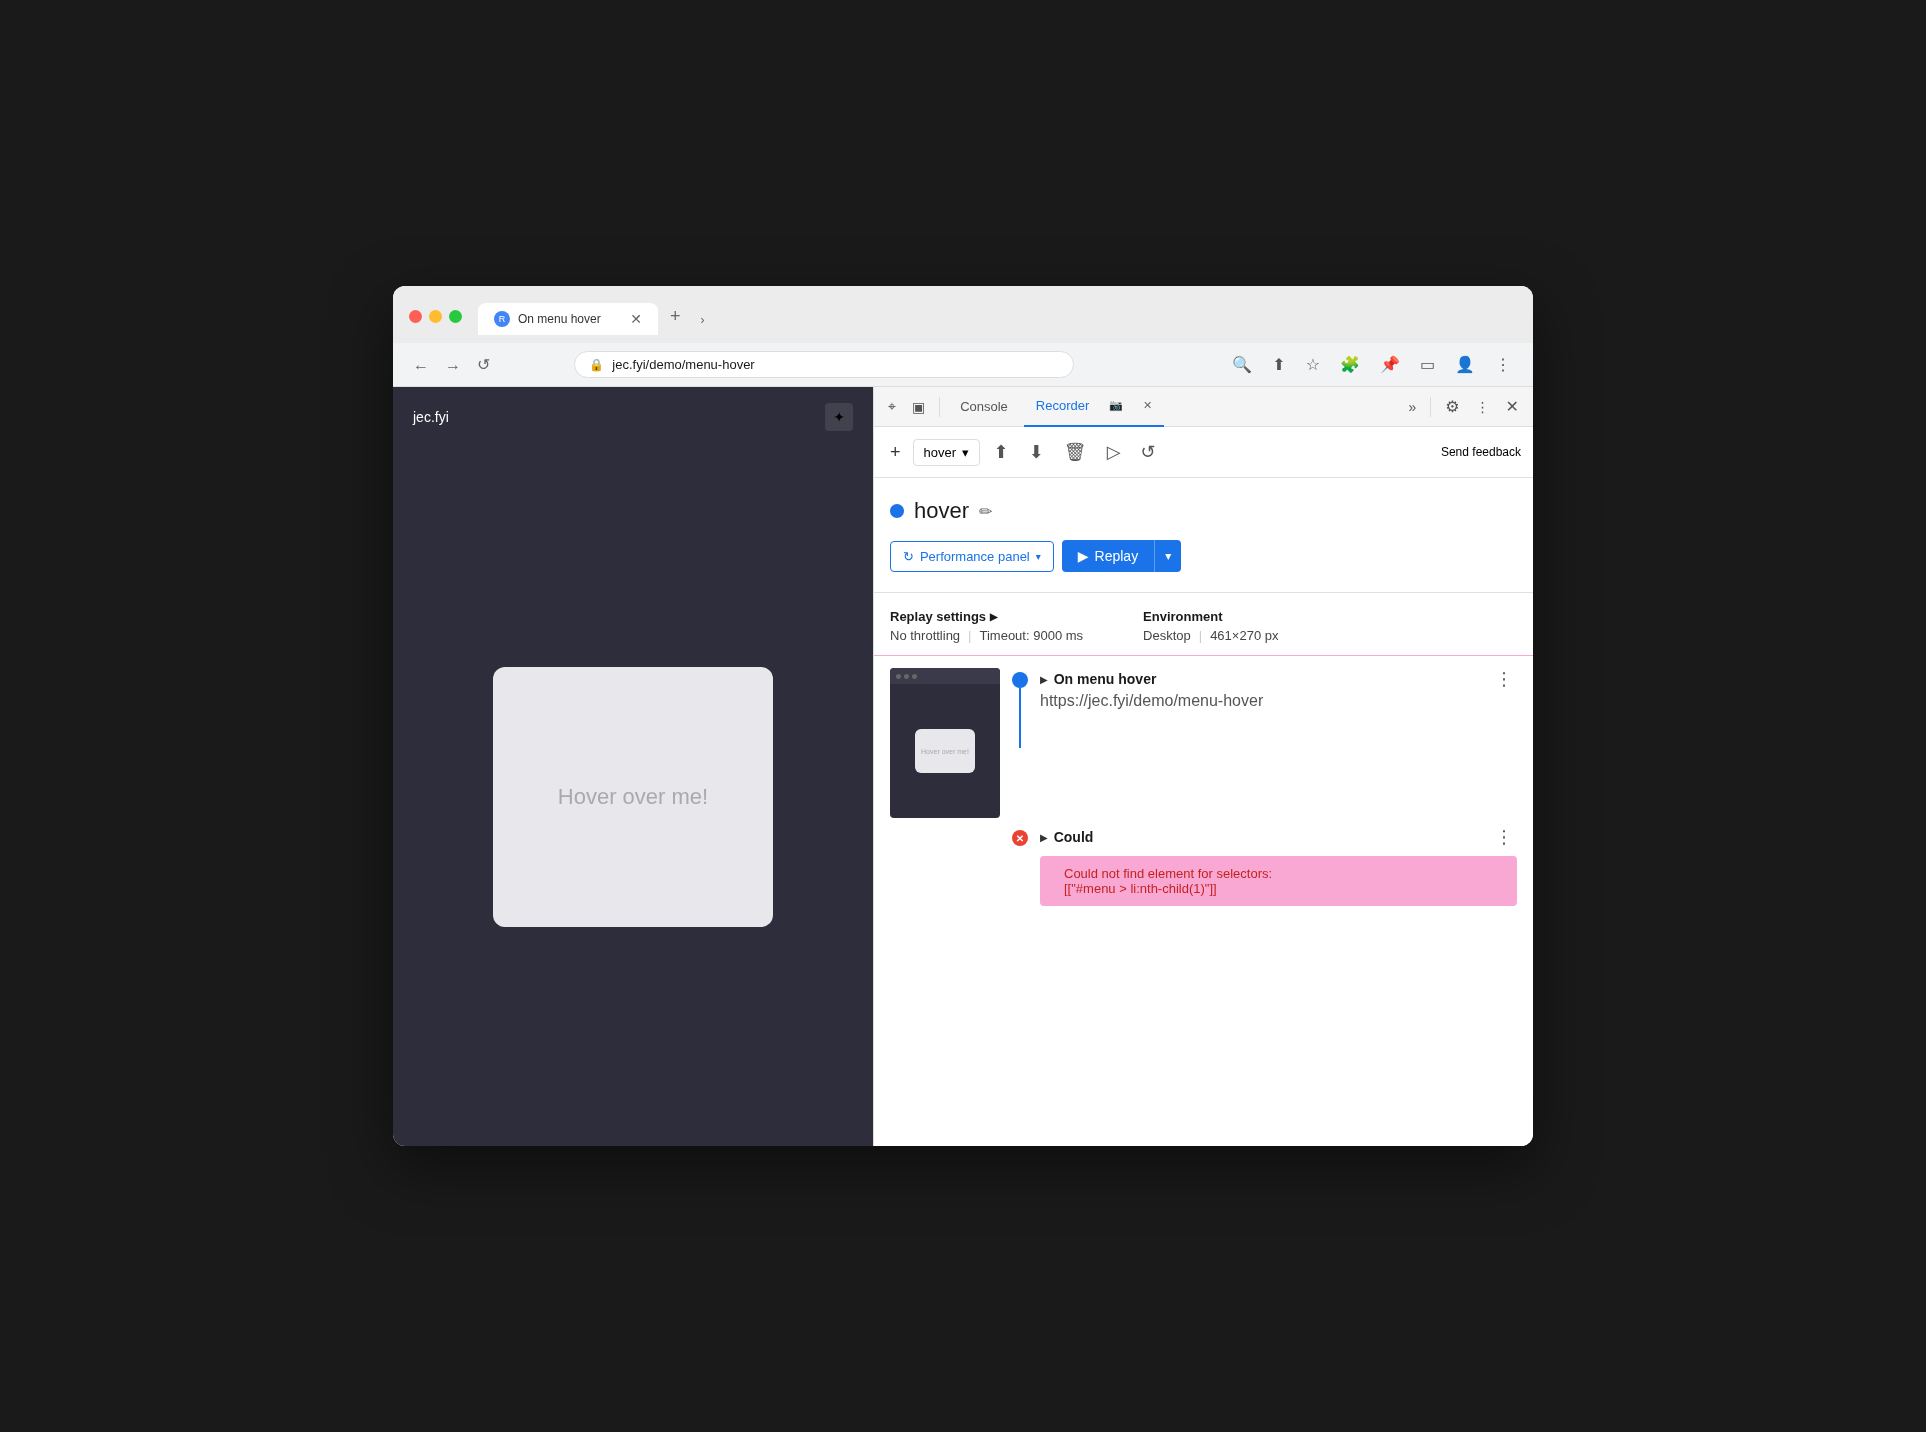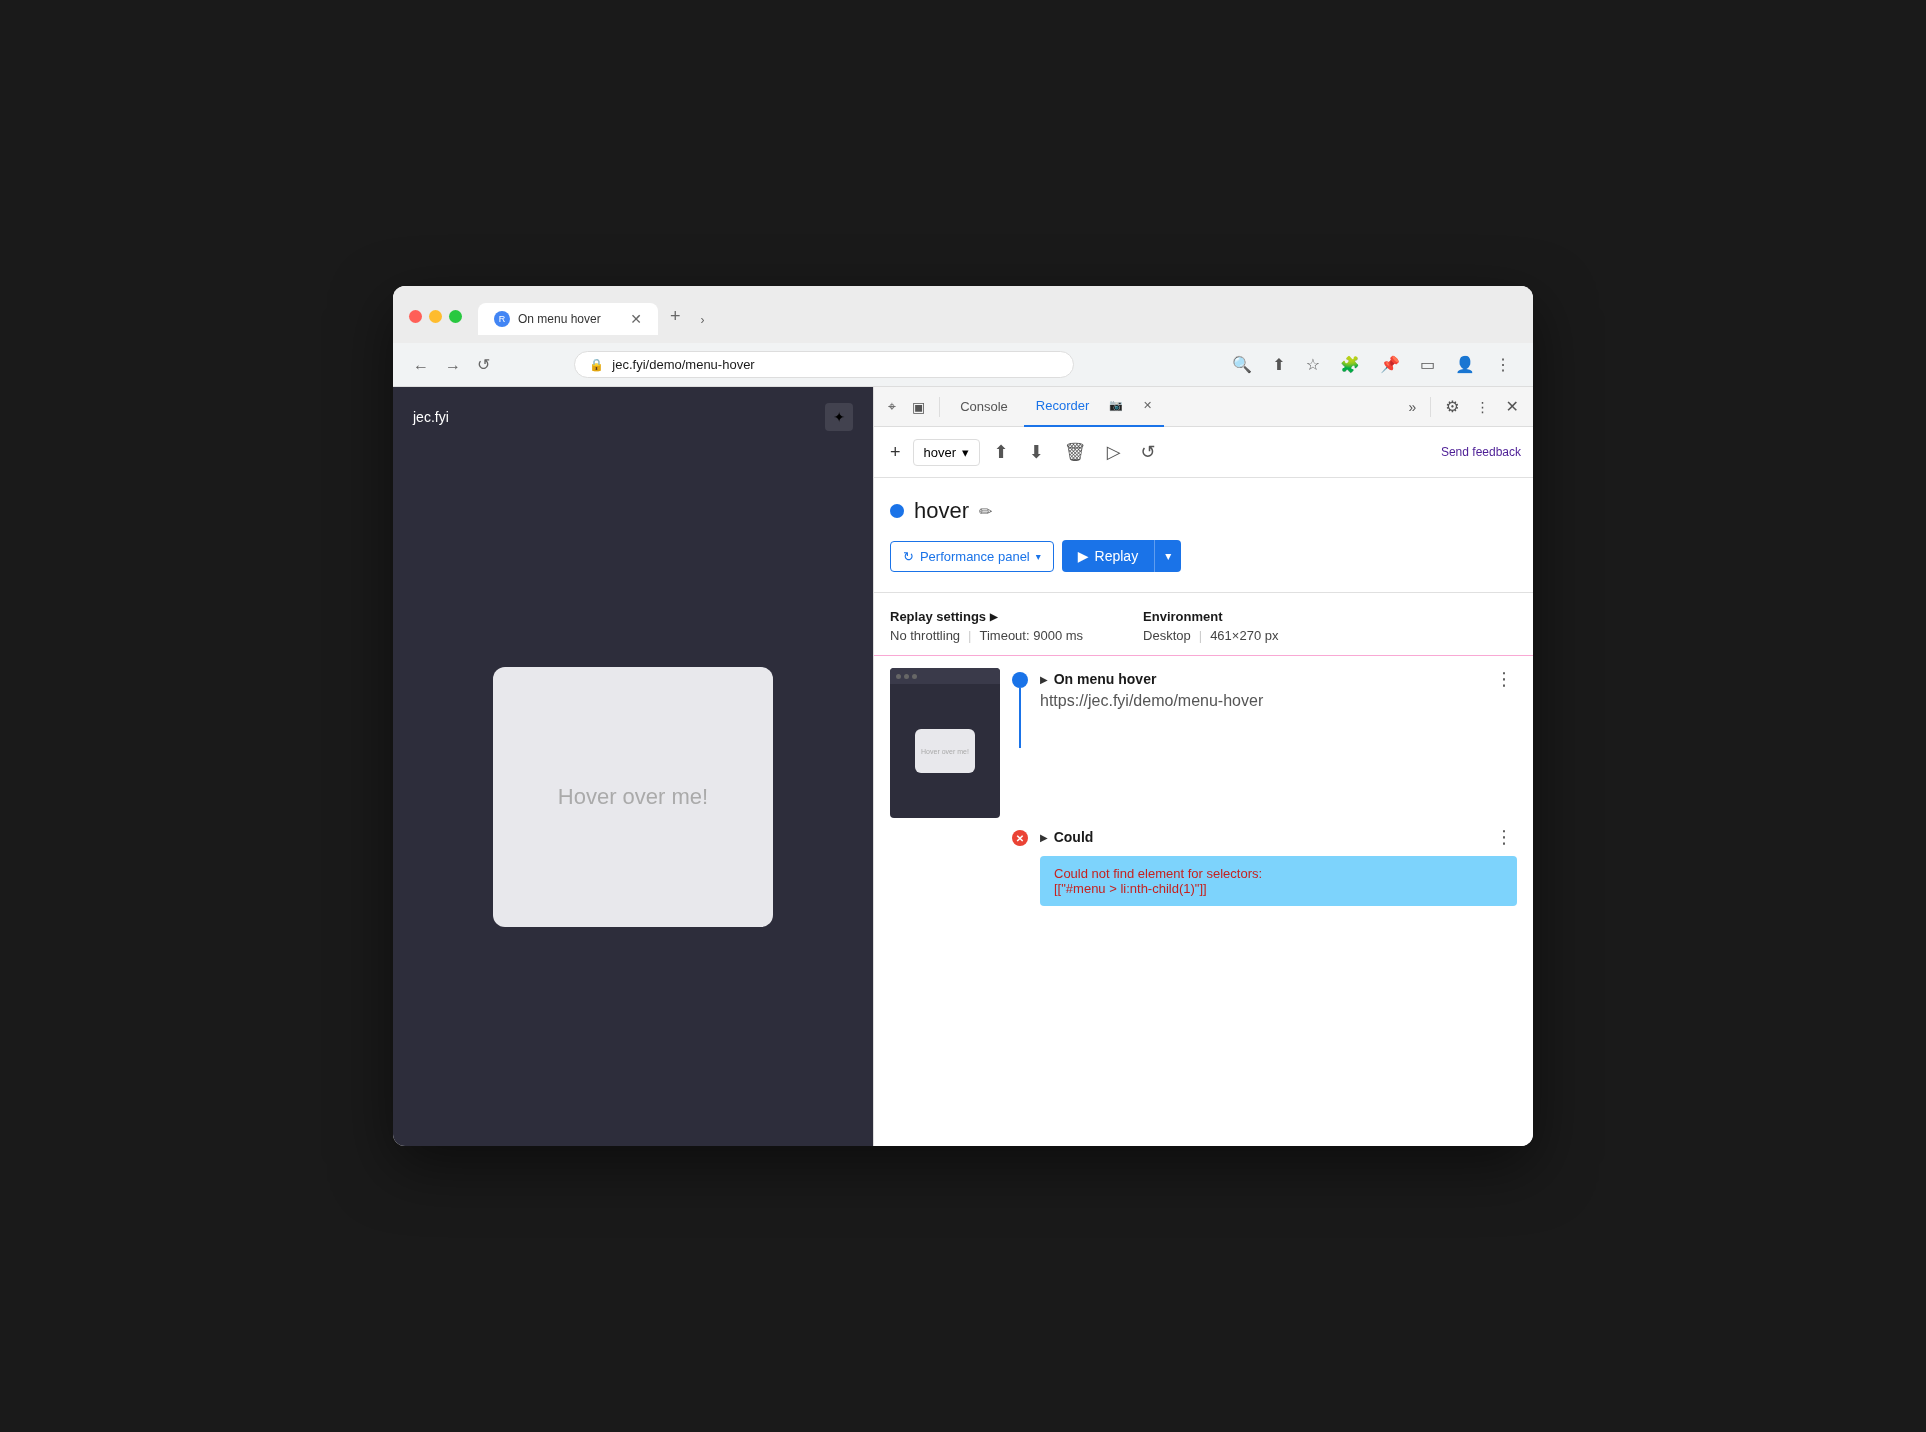--- a/index.html
+++ b/index.html
@@ -311,21 +311,21 @@
       cursor: pointer;
       font-size: 18px;
       color: #555;
       padding: 6px;
       display: flex;
       align-items: center;
     }
     .rec-send-feedback {
       margin-left: auto;
       font-size: 12px;
-      color: #4c1d95;
+      color: #000000;
       cursor: pointer;
       background: none;
       border: none;
     }
     
     .recorder-content {
       padding: 20px 16px;
       border-bottom: 1px solid #e0e0e0;
     }
     .recording-title-row {
@@ -530,23 +530,23 @@
     .step-more-btn {
       background: none;
       border: none;
       cursor: pointer;
       color: #555;
       font-size: 18px;
       padding: 0 4px;
       margin-left: auto;
     }
     .step-error-box {
-      background: #7dd3fc;
+      background: #f9a8d4;
       border-radius: 4px;
-      padding: 10px 14px;
+      padding: 10px 24px;
       margin-top: 8px;
     }
     .step-error-text {
       font-size: 13px;
       color: #c5221f;
     }
     .step-error-code {
       font-size: 13px;
       color: #c5221f;
     }

